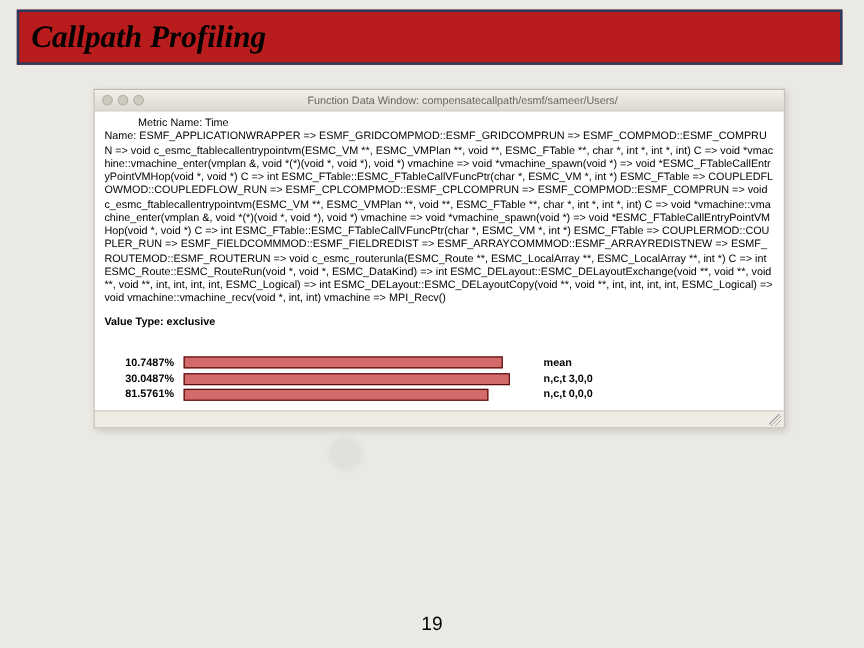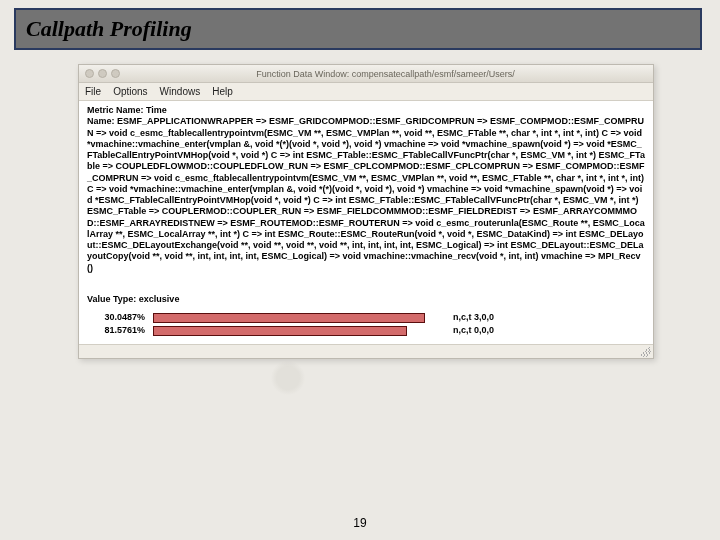--- a/index.html
+++ b/index.html
@@ -17,30 +17,30 @@
     background:
       radial-gradient(circle at 15% 20%, #ddd 2%, transparent 3%),
       radial-gradient(circle at 85% 30%, #e0ded8 2%, transparent 3%),
       radial-gradient(circle at 40% 70%, #e2e0da 2%, transparent 3%),
       #ebe9e4;
   }
   .title-box {
     position: absolute;
     top: 8px; left: 14px; right: 18px;
     border: 2px solid #2a3a5f;
-    background: #737373;
+    background: #b91c1c;
     padding: 6px 10px;
     font-style: italic;
     font-weight: bold;
-    font-size: 22px;
+    font-size: 26px;
     color: #000;
   }
   .app-window {
     position: absolute;
-    top: 64px; left: 78px;
+    top: 74px; left: 78px;
     width: 576px;
     background: #f5f3ef;
     border: 1px solid #bdb9b0;
     box-shadow: 2px 2px 6px rgba(0,0,0,.15);
     font-family: "Lucida Grande", Arial, sans-serif;
   }
   .win-titlebar {
     height: 18px;
     background: linear-gradient(#f2f0eb,#ddd9d0);
     border-bottom: 1px solid #c8c4bb;
@@ -74,28 +74,28 @@
   .content {
     max-height: 380px;
     overflow: hidden;
     background: #fff;
     padding: 4px 8px 6px 8px;
     font-size: 9px;
     line-height: 1.25;
     color: #000;
     font-family: Arial, Helvetica, sans-serif;
   }
-  .metric-name { font-weight: bold; }
+  .metric-name { font-weight: normal; margin-left: 28px; }
   .callpath-text {
-    font-weight: bold;
+    font-weight: normal;
     word-break: break-all;
     white-space: normal;
-    margin-bottom: 20px;
+    margin-bottom: 8px;
   }
-  .value-type { font-weight: bold; margin-top: 6px; margin-bottom: 6px; }
+  .value-type { font-weight: bold; margin-top: 6px; margin-bottom: 22px; }
   .bars { display: table; width: 100%; }
   .bar-row { display: table-row; }
   .bar-cell { display: table-cell; vertical-align: middle; padding: 1px 4px; font-size: 9px; }
   .bar-pct { text-align: right; font-weight: bold; width: 62px; }
   .bar-bar { width: 300px; }
   .bar-label { font-weight: bold; text-align: left; }
   .bar-fill {
     height: 10px;
     background: #d36b6b;
     border: 1px solid #5a0e0e;
@@ -112,55 +112,56 @@
     background:
       linear-gradient(135deg, transparent 40%, #aaa 40%, #aaa 45%, transparent 45%),
       linear-gradient(135deg, transparent 55%, #aaa 55%, #aaa 60%, transparent 60%),
       linear-gradient(135deg, transparent 70%, #aaa 70%, #aaa 75%, transparent 75%);
   }
   .page-number {
     position: absolute;
     bottom: 10px; left: 0; right: 0;
     text-align: center;
     font-family: Arial, sans-serif;
-    font-size: 12px;
+    font-size: 16px;
     color: #000;
     margin-top: 20px;
   }
 </style>
 </head>
 <body>
 
 <div class="slide-bg"></div>
 
 <div class="title-box">Callpath Profiling</div>
 
 <div class="app-window">
   <div class="win-titlebar">
     <div class="tl-btn"></div>
     <div class="tl-btn"></div>
     <div class="tl-btn"></div>
     <div class="win-title">Function Data Window: compensatecallpath/esmf/sameer/Users/</div>
   </div>
-  <div class="menubar">
-    <span>File</span>
-    <span>Options</span>
-    <span>Windows</span>
-    <span>Help</span>
-  </div>
 
   <div class="content">
     <div class="metric-name">Metric Name: Time</div>
     <div class="callpath-text">
       <span>Name:</span>
       <span>ESMF_APPLICATIONWRAPPER  =&gt; ESMF_GRIDCOMPMOD::ESMF_GRIDCOMPRUN  =&gt; ESMF_COMPMOD::ESMF_COMPRUN  =&gt; void c_esmc_ftablecallentrypointvm(ESMC_VM **, ESMC_VMPlan **, void **, ESMC_FTable **, char *, int *, int *, int) C  =&gt; void *vmachine::vmachine_enter(vmplan &amp;, void *(*)(void *, void *), void *) vmachine =&gt; void *vmachine_spawn(void *)  =&gt; void *ESMC_FTableCallEntryPointVMHop(void *, void *) C  =&gt; int ESMC_FTable::ESMC_FTableCallVFuncPtr(char *, ESMC_VM *, int *) ESMC_FTable =&gt; COUPLEDFLOWMOD::COUPLEDFLOW_RUN  =&gt; ESMF_CPLCOMPMOD::ESMF_CPLCOMPRUN  =&gt; ESMF_COMPMOD::ESMF_COMPRUN  =&gt; void c_esmc_ftablecallentrypointvm(ESMC_VM **, ESMC_VMPlan **, void **, ESMC_FTable **, char *, int *, int *, int) C  =&gt; void *vmachine::vmachine_enter(vmplan &amp;, void *(*)(void *, void *), void *) vmachine =&gt; void *vmachine_spawn(void *)  =&gt; void *ESMC_FTableCallEntryPointVMHop(void *, void *) C  =&gt; int ESMC_FTable::ESMC_FTableCallVFuncPtr(char *, ESMC_VM *, int *) ESMC_FTable =&gt; COUPLERMOD::COUPLER_RUN  =&gt; ESMF_FIELDCOMMMOD::ESMF_FIELDREDIST  =&gt; ESMF_ARRAYCOMMMOD::ESMF_ARRAYREDISTNEW  =&gt; ESMF_ROUTEMOD::ESMF_ROUTERUN  =&gt; void c_esmc_routerunla(ESMC_Route **, ESMC_LocalArray **, ESMC_LocalArray **, int *) C  =&gt; int ESMC_Route::ESMC_RouteRun(void *, void *, ESMC_DataKind)  =&gt; int ESMC_DELayout::ESMC_DELayoutExchange(void **, void **, void **, void **, int, int, int, int, ESMC_Logical)  =&gt; int ESMC_DELayout::ESMC_DELayoutCopy(void **, void **, int, int, int, int, ESMC_Logical)  =&gt; void vmachine::vmachine_recv(void *, int, int) vmachine =&gt; MPI_Recv()</span>
     </div>
     <div class="value-type">Value Type: exclusive</div>
 
     <div class="bars" id="bars-container">
+        <div class="bar-row">
+          <div class="bar-cell bar-pct">10.7487%</div>
+          <div class="bar-cell bar-bar">
+            <div class="bar-fill" style="width: 266px;"></div>
+          </div>
+          <div class="bar-cell bar-label">mean</div>
+        </div>
         <div class="bar-row">
           <div class="bar-cell bar-pct">30.0487%</div>
           <div class="bar-cell bar-bar">
             <div class="bar-fill" style="width: 272px;"></div>
           </div>
           <div class="bar-cell bar-label">n,c,t 3,0,0</div>
         </div>
         <div class="bar-row">
           <div class="bar-cell bar-pct">81.5761%</div>
           <div class="bar-cell bar-bar">

